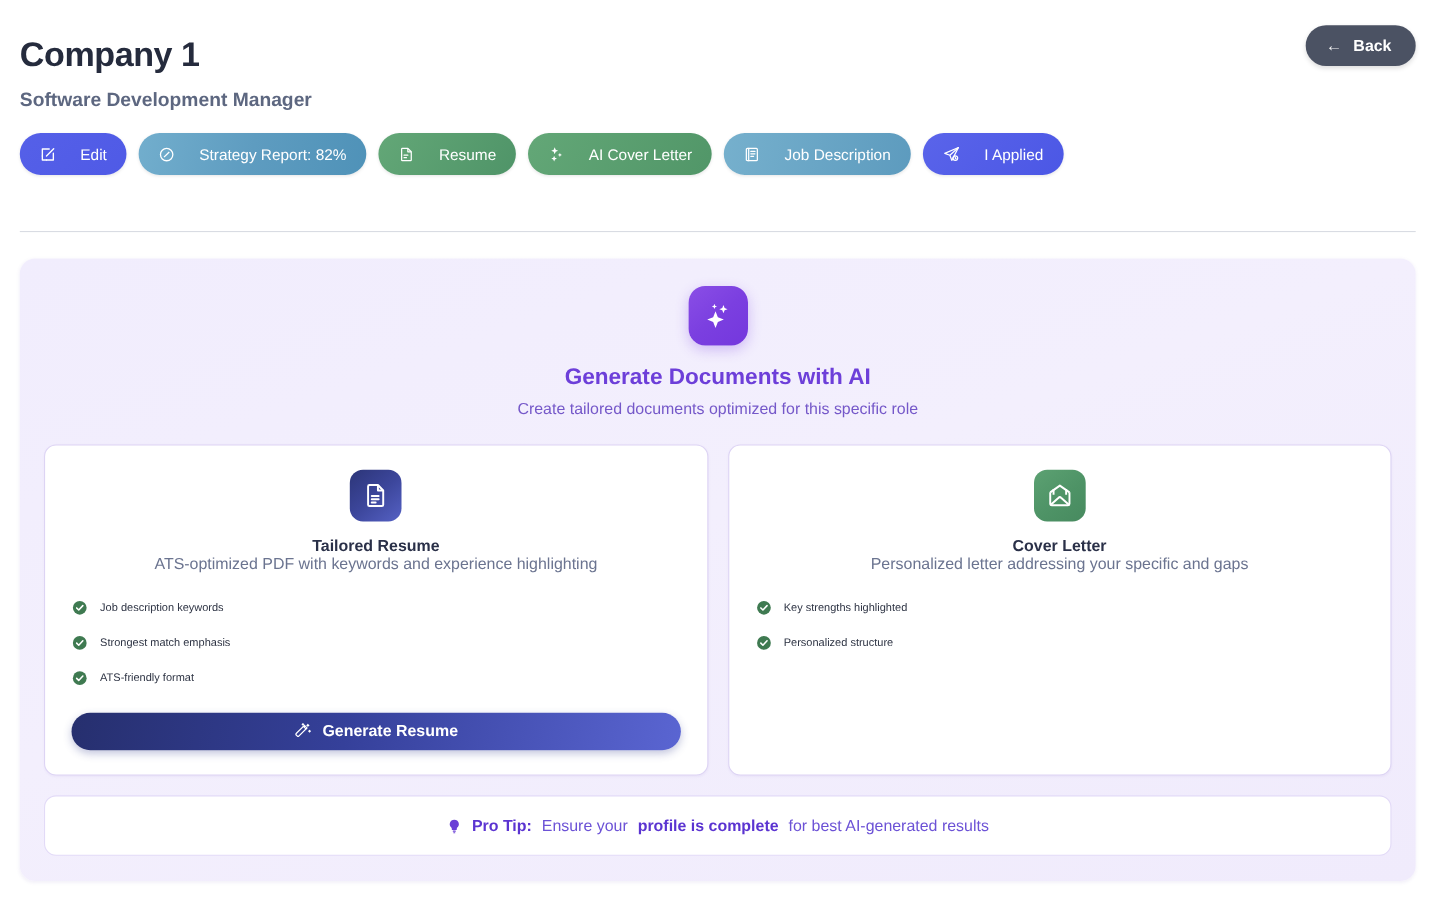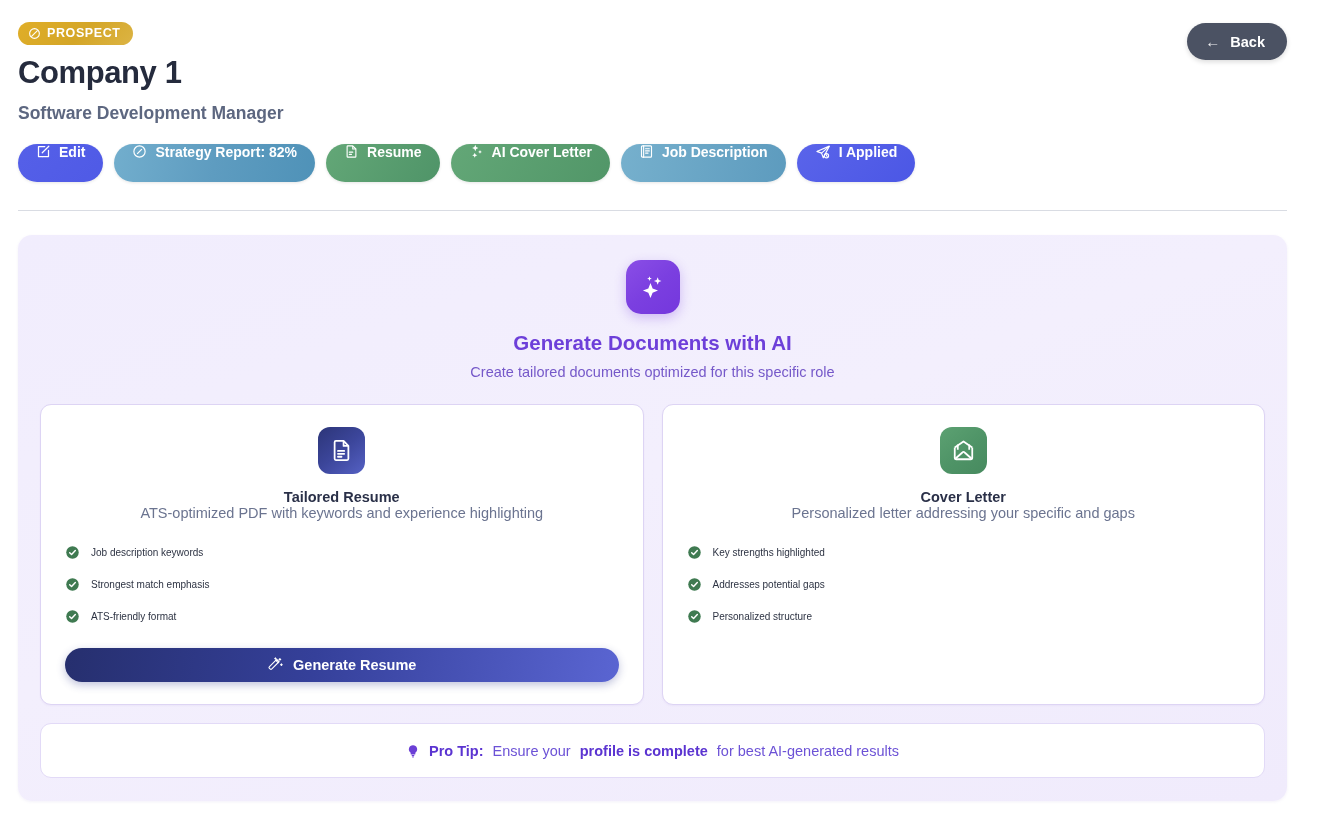--- a/index.html
+++ b/index.html
@@ -82,30 +82,30 @@
   
   .action-row {
     margin-top: 20px;
     display: flex;
     align-items: center;
     gap: 11px;
   }
 
   .pill {
     display: inline-flex;
-    align-items: flex-start;
-    gap: 8px;
+    align-items: center;
+    gap: 22px;
     border: none;
     border-radius: 19px;
     height: 38px;
     padding: 0 18px;
     color: #ffffff;
     font-family: "Liberation Sans", sans-serif;
     font-size: 14px;
-    font-weight: bold;
+    font-weight: normal;
     cursor: pointer;
     white-space: nowrap;
     box-shadow: 0 1px 3px rgba(0,0,0,0.10);
   }
   .pill svg { display: block; flex: none; }
 
   .pill.edit       { background: linear-gradient(135deg, #5560e8 0%, #4f5ae6 100%); }
   .pill.strategy   { background: linear-gradient(100deg, #72aecd 0%, #5e9cc0 50%, #4f92b8 100%); }
   .pill.resume     { background: linear-gradient(120deg, #63a777 0%, #4f9468 100%); }
   .pill.ai-cover   { background: linear-gradient(120deg, #63a777 0%, #519668 100%); }
@@ -257,31 +257,20 @@
   .pro-tip .tip-text { color: #6c52d6; }
   .pro-tip svg { display: block; flex: none; }
 </style>
 </head>
 <body>
 
 <div class="page">
 
   <div class="header">
 
-    <div class="badge-row">
-      <span class="status-badge">
-        <span>
-          <svg width="13" height="13" viewBox="0 0 24 24" fill="none" stroke="#ffffff" stroke-width="2.1">
-            <circle cx="12" cy="12" r="9"></circle>
-            <line x1="6.2" y1="17.8" x2="17.8" y2="6.2"></line>
-          </svg>
-        </span>
-        <span>PROSPECT</span>
-      </span>
-    </div>
 
     <button class="back-button">
       <span class="arrow">←</span>
       <span>Back</span>
     </button>
 
     <h1 class="company-title">Company 1</h1>
     <h2 class="company-role">Software Development Manager</h2>
 
     <div class="action-row">
@@ -456,29 +445,20 @@
             </span>
             <span>Key strengths highlighted</span>
           </li>
           <li class="feature-item">
             <span>
               <svg width="15" height="15" viewBox="0 0 24 24">
                 <circle cx="12" cy="12" r="10" fill="#3f7a51"></circle>
                 <path d="M7.5 12.3l3 3 6-6.4" fill="none" stroke="#ffffff" stroke-width="2.3" stroke-linecap="round" stroke-linejoin="round"></path>
               </svg>
             </span>
-            <span>Addresses potential gaps</span>
-          </li>
-          <li class="feature-item">
-            <span>
-              <svg width="15" height="15" viewBox="0 0 24 24">
-                <circle cx="12" cy="12" r="10" fill="#3f7a51"></circle>
-                <path d="M7.5 12.3l3 3 6-6.4" fill="none" stroke="#ffffff" stroke-width="2.3" stroke-linecap="round" stroke-linejoin="round"></path>
-              </svg>
-            </span>
             <span>Personalized structure</span>
           </li>
         </ul>
 
       </div>
 
     </div>
 
     <div class="pro-tip">
       <span>

